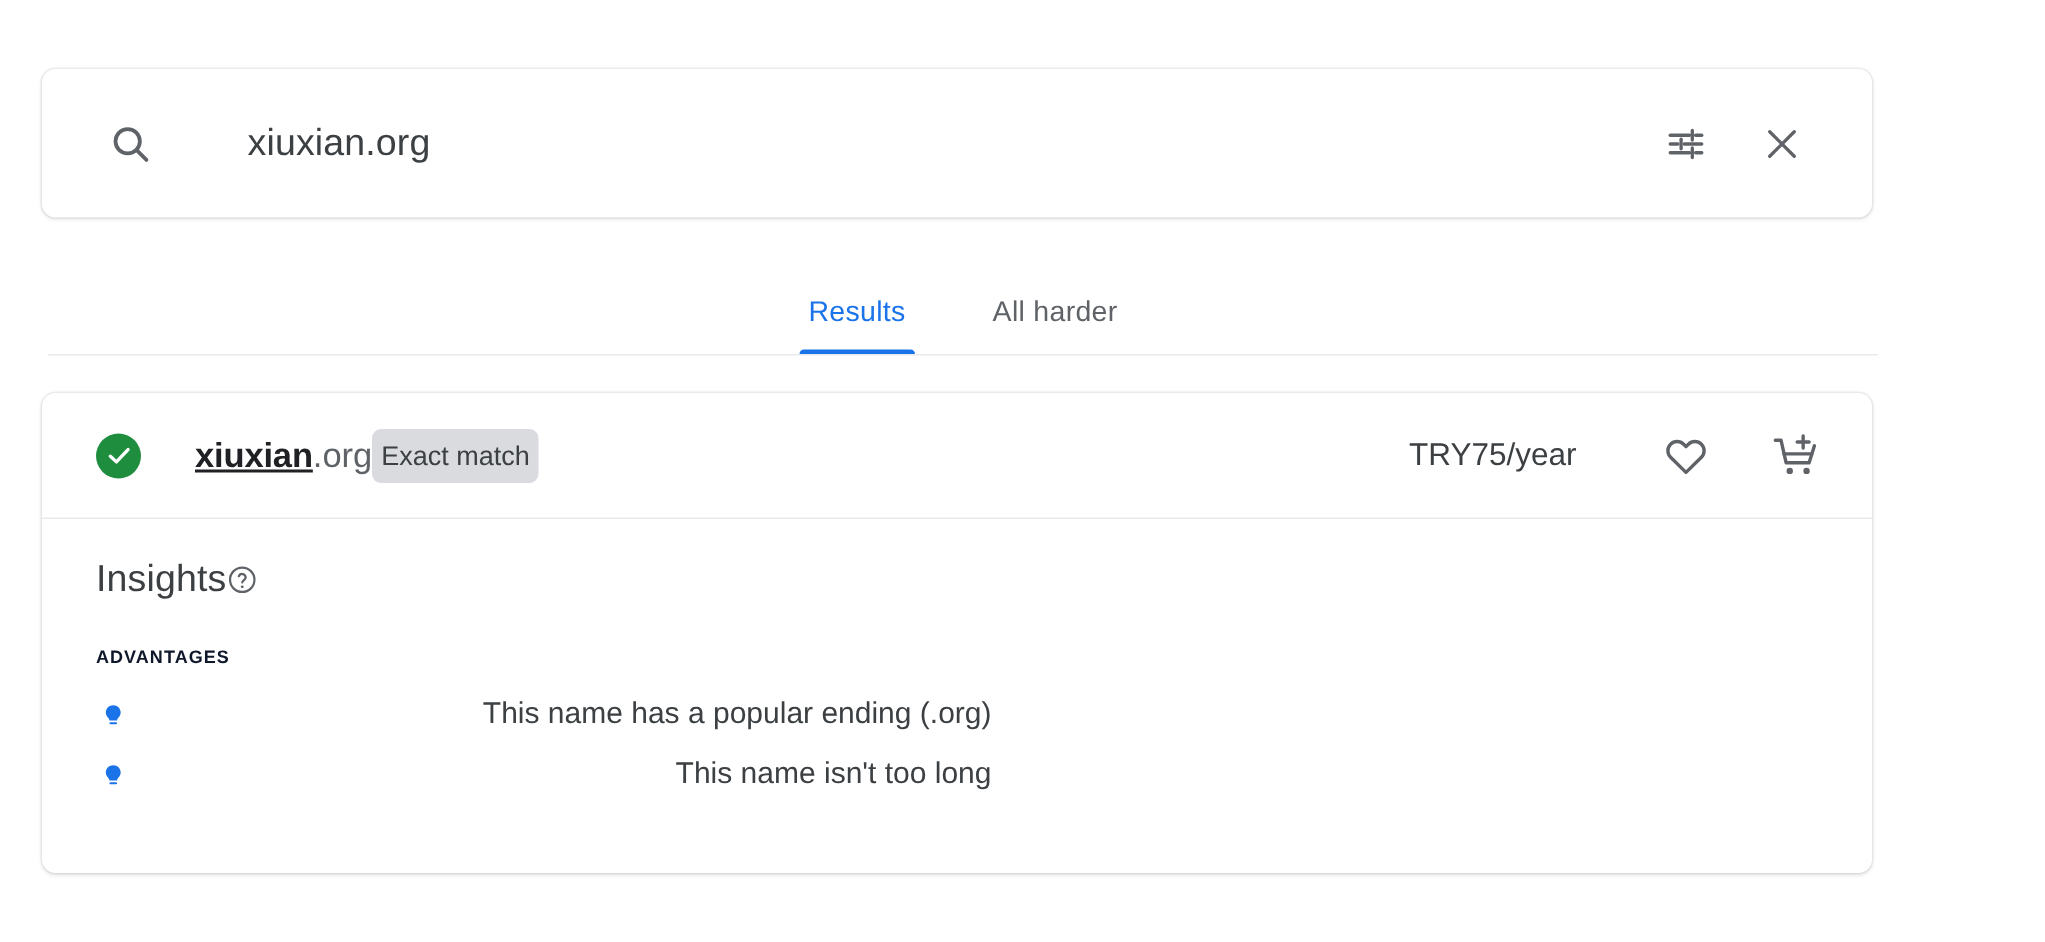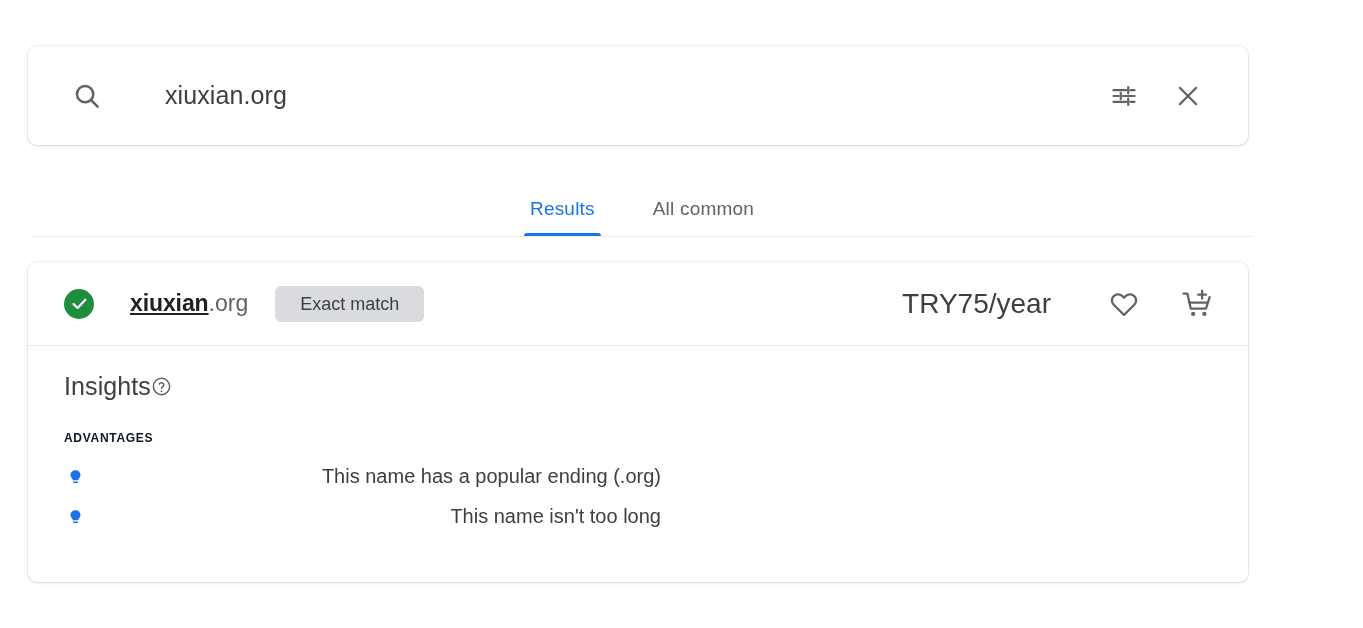--- a/index.html
+++ b/index.html
@@ -163,33 +163,32 @@
     color: #202124;
     font-weight: 700;
     letter-spacing: -.1px;
     text-decoration: underline;
   }
   .domain-tld {
     color: #5f6368;
     font-weight: 400;
   }
   .chip {
-    margin-left: 27px;
     background: #d9dbde;
     color: #3c4043;
     border-radius: 6px;
     font-size: 18px;
-    padding: 9px 25px;
+    padding: 9px 6px;
     line-height: 1;
     flex: none;
     cursor: pointer;
   }
   .spacer { flex: 1 1 auto; }
   .price {
-    font-size: 28px;
+    font-size: 21px;
     color: #3c4043;
     margin-right: 56px;
     white-space: nowrap;
   }
   .result-actions {
     display: flex;
     align-items: center;
     gap: 39px;
   }
 
@@ -279,21 +278,21 @@
     </div>
   </div>
 
   <div class="tabs-area">
     <div class="tabs-row">
       <button class="tab active">
         <span>Results</span>
         <span class="tab-underline"></span>
       </button>
       <button class="tab">
-        <span>All common</span>
+        <span>All harder</span>
       </button>
     </div>
     <div class="tabs-divider"></div>
   </div>
 
   <div class="card">
 
     <div class="result-row">
       <div class="check-badge">
         <svg width="19" height="19" viewBox="0 0 24 24" fill="none" stroke="#ffffff" stroke-width="2.8" stroke-linecap="round" stroke-linejoin="round">

